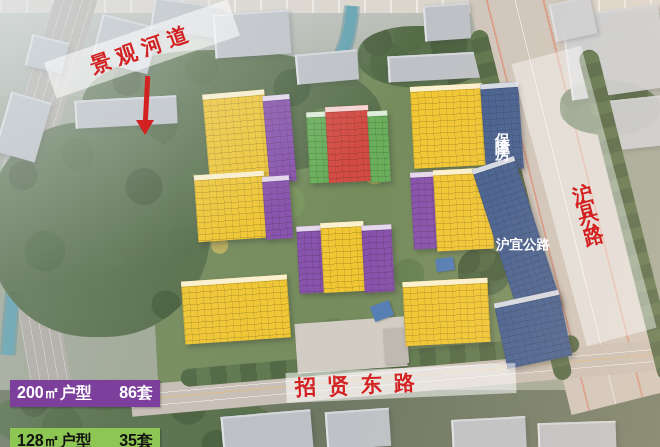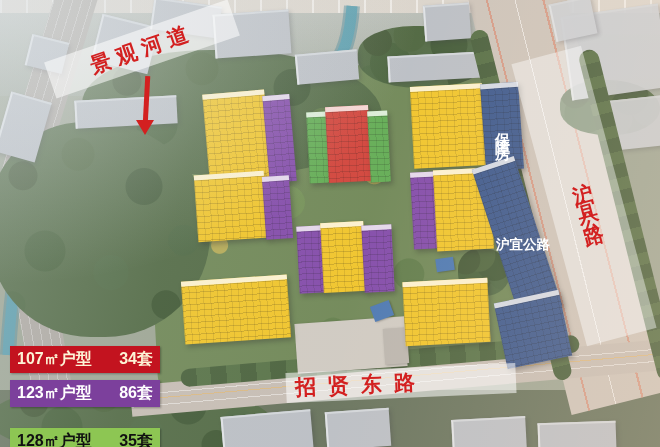--- a/index.html
+++ b/index.html
@@ -171,26 +171,22 @@
   </div>
   <div class="abs band band-east">
     <span class="redtext">招贤东路</span>
   </div>
   <div class="abs lbl-bao">保障房</div>
   <div class="abs lbl-shangye">
     <div>沪宜公路</div>
   </div>
 
   <div class="abs legend">
-    <div class="bar b1">
-      <span>107㎡户型</span>
-      <span>34套</span>
-    </div>
     <div class="bar b2">
-      <span>123㎡户型</span>
+      <span>200㎡户型</span>
       <span>86套</span>
     </div>
     <div class="bar b3">
       <span>128㎡户型</span>
       <span>35套</span>
     </div>
   </div>
 
 </div>
 

